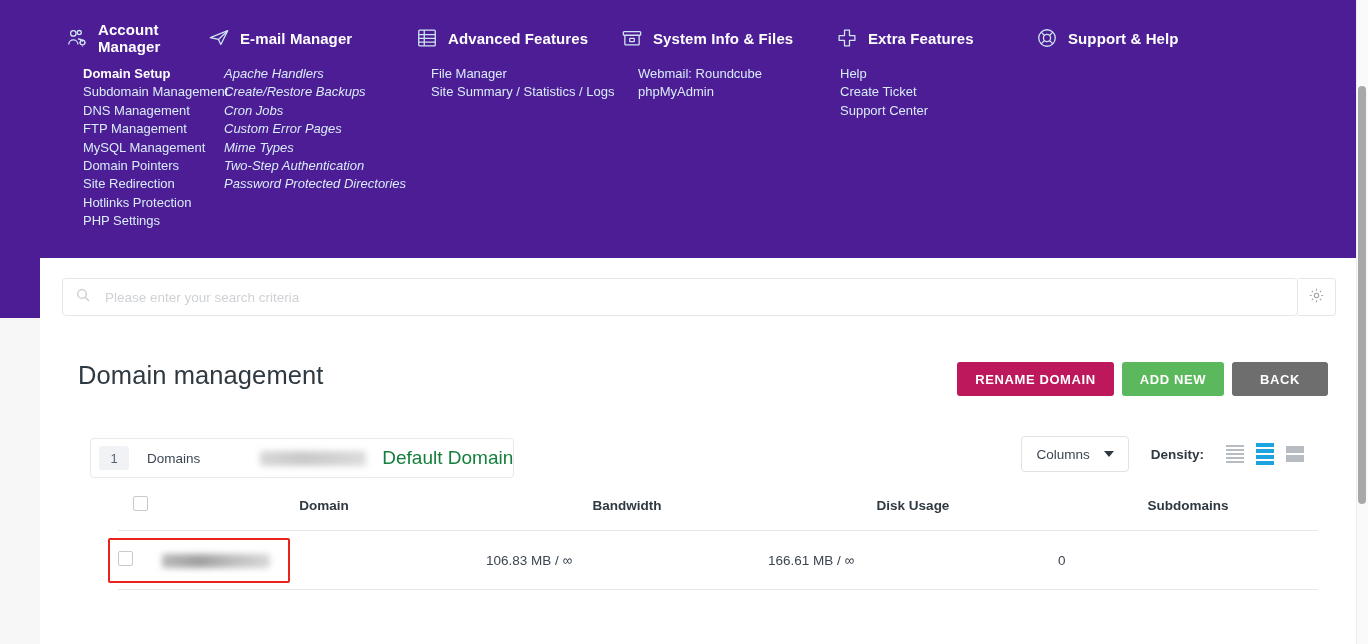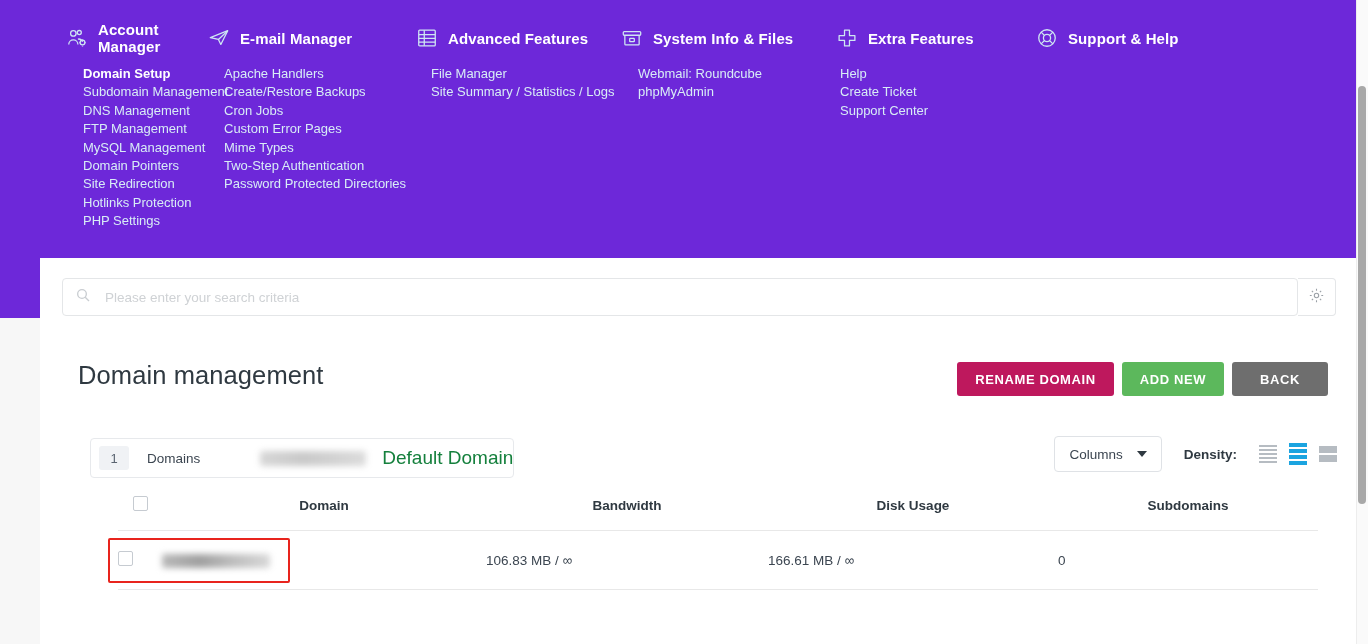--- a/index.html
+++ b/index.html
@@ -8,21 +8,21 @@
     width: 1368px; height: 644px;
     overflow: hidden;
     font-family: "Liberation Sans", sans-serif;
     background: #ffffff;
   }
   #root { position: relative; width: 1368px; height: 644px; background:#ffffff; }
 
   
   .topnav {
     position: absolute; left: 0; top: 0; width: 1356px; height: 318px;
-    background: #6d28d9;
+    background: #4c1d95;
   }
   .nav-headers {
     position: absolute; left: 0; top: 0; width: 100%; height: 58px;
     display: flex;
   }
   .nav-col-head {
     display: flex; align-items: center; gap: 10px;
     padding-top: 18px;
     color: #ffffff; font-weight: bold; font-size: 15px;
     letter-spacing: .1px;
@@ -47,21 +47,21 @@
 
   
   .c1 { width: 208px; padding-left: 66px; }
   .c2 { width: 208px; padding-left: 0px; }
   .c3 { width: 205px; padding-left: 0px; }
   .c4 { width: 215px; padding-left: 0px; }
   .c5 { width: 200px; padding-left: 0px; }
   .c6 { width: 210px; padding-left: 0px; }
   .nav-lists .c1 { padding-left: 83px; }
   .nav-lists .c2 { padding-left: 16px; }
-  .nav-lists .c3 { padding-left: 16px; }
+  .nav-lists .c3 { padding-left: 16px; font-style: italic; }
   .nav-lists .c4 { padding-left: 18px; }
   .nav-lists .c5 { padding-left: 10px; }
   .nav-lists .c6 { padding-left: 12px; }
 
   
   .content-card {
     position: absolute; left: 40px; top: 258px;
     width: 1316px; height: 386px;
     background: #ffffff;
   }
@@ -136,21 +136,21 @@
   .redacted {
     display:inline-block; height: 15px; border-radius: 2px;
     background: linear-gradient(90deg,#d7d7d7,#c9c9c9 40%,#d2d2d2 70%,#dcdcdc);
     filter: blur(3.2px);
     margin: 0 16px 0 60px;
   }
   .sum-default { font-size: 19px; color: #15803d; }
 
   
   .table-tools {
-    position: absolute; right: 19px; top: 178px;
+    position: absolute; right: 52px; top: 178px;
     display: flex; align-items: center; gap: 22px;
   }
   .columns-btn {
     height: 36px; padding: 0 14px;
     border: 1px solid #dfe2e6; border-radius: 4px; background: #fff;
     display: flex; align-items: center; gap: 14px;
     font-size: 13.5px; color: #3c4651; cursor: pointer;
     font-family: "Liberation Sans", sans-serif;
   }
   .caret {

